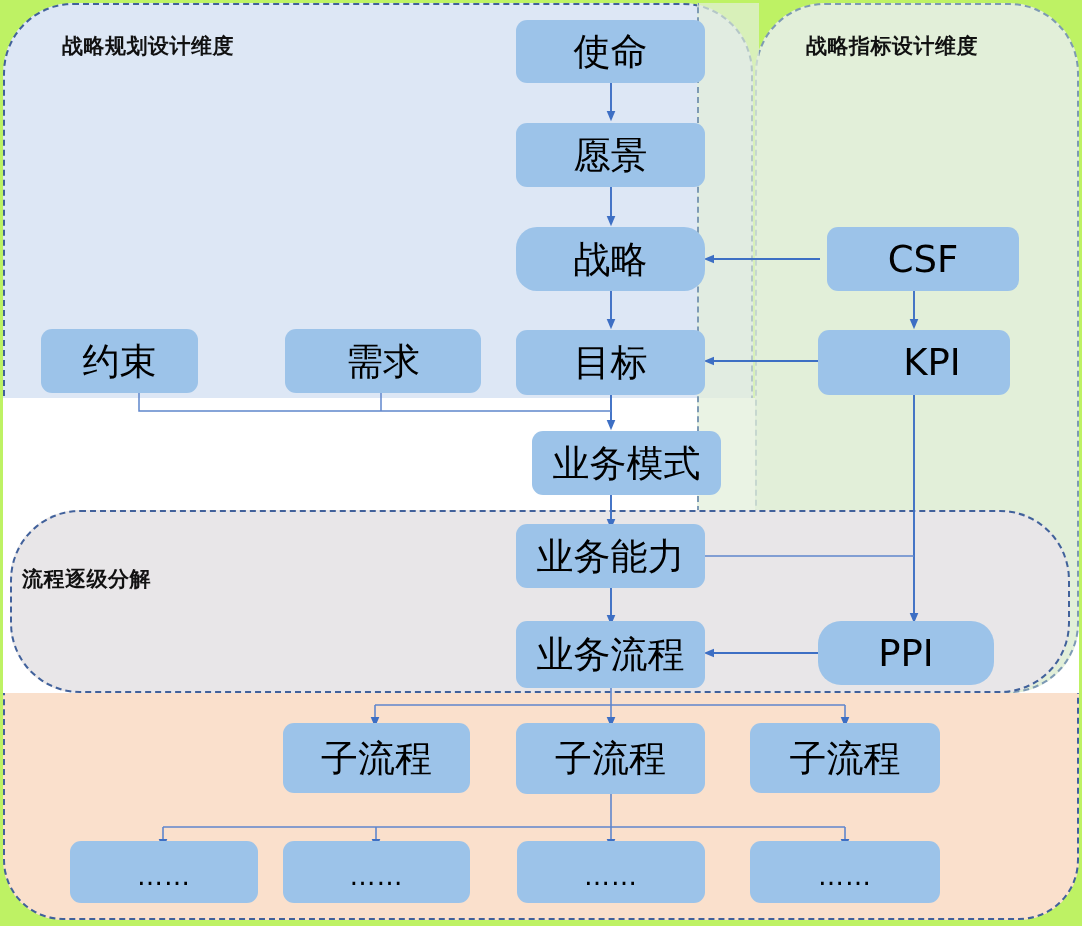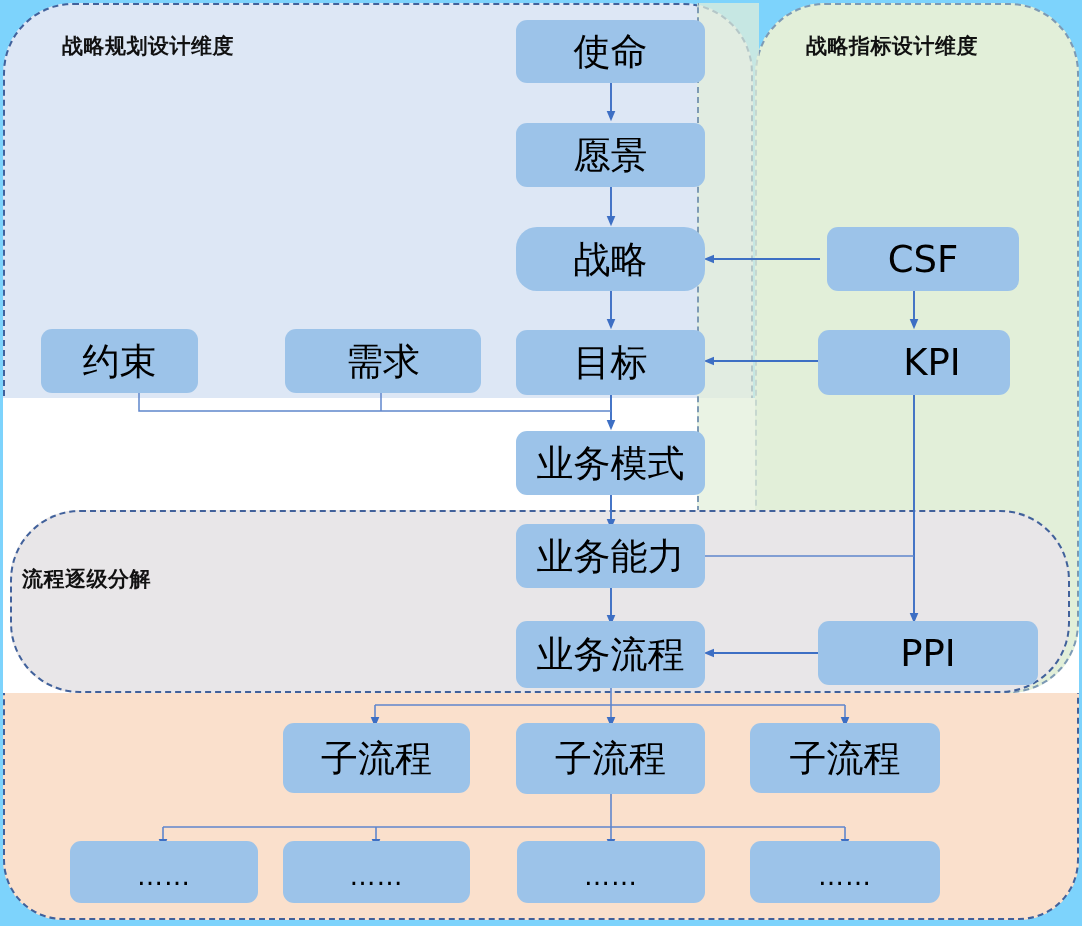--- a/index.html
+++ b/index.html
@@ -1,20 +1,20 @@
 <!DOCTYPE html>
 <html><head>
 <meta charset="utf-8">
 <title>Strategy Decomposition Diagram</title>
 <style>
   html,body{margin:0;padding:0;background:#000;}
   #stage{
     position:relative;
     width:1082px;height:926px;
-    background:#7dd3fc;
+    background:#bef264;
     overflow:hidden;
     font-family:"Liberation Sans","DejaVu Sans",sans-serif;
   }
   
   .region{position:absolute;box-sizing:border-box;}
   .region-label{
     position:absolute;
     font-weight:bold;
     font-size:21px;
     color:#111111;
@@ -159,27 +159,27 @@
   </svg>
 
   <div class="node" style="left:516px;top:20px;width:189px;height:63px;">使命</div>
   <div class="node" style="left:516px;top:123px;width:189px;height:64px;">愿景</div>
   <div class="node" style="left:516px;top:227px;width:189px;height:64px;border-radius:21px;">战略</div>
   <div class="node" style="left:516px;top:330px;width:189px;height:65px;">目标</div>
 
   <div class="node" style="left:41px;top:329px;width:157px;height:64px;">约束</div>
   <div class="node" style="left:285px;top:329px;width:196px;height:64px;">需求</div>
 
-  <div class="node" style="left:516px;top:431px;width:189px;height:64px;">业务模式</div>
+  <div class="node" style="left:532px;top:431px;width:189px;height:64px;">业务模式</div>
   <div class="node" style="left:516px;top:524px;width:189px;height:64px;">业务能力</div>
   <div class="node" style="left:516px;top:621px;width:189px;height:67px;">业务流程</div>
 
   <div class="node" style="left:818px;top:227px;width:192px;height:64px;margin-left:9px;">CSF</div>
   <div class="node" style="left:818px;top:330px;width:192px;height:65px;padding-left:36px;">KPI</div>
-  <div class="node" style="left:818px;top:621px;width:220px;height:64px;">PPI</div>
+  <div class="node" style="left:818px;top:621px;width:176px;height:64px;border-radius:23px;">PPI</div>
 
   <div class="node" style="left:283px;top:723px;width:187px;height:70px;">子流程</div>
   <div class="node" style="left:516px;top:723px;width:189px;height:71px;">子流程</div>
   <div class="node" style="left:750px;top:723px;width:190px;height:70px;">子流程</div>
 
   <div class="node dots" style="left:70px;top:841px;width:188px;height:62px;">……</div>
   <div class="node dots" style="left:283px;top:841px;width:187px;height:62px;">……</div>
   <div class="node dots" style="left:517px;top:841px;width:188px;height:62px;">……</div>
   <div class="node dots" style="left:750px;top:841px;width:190px;height:62px;">……</div>
 

